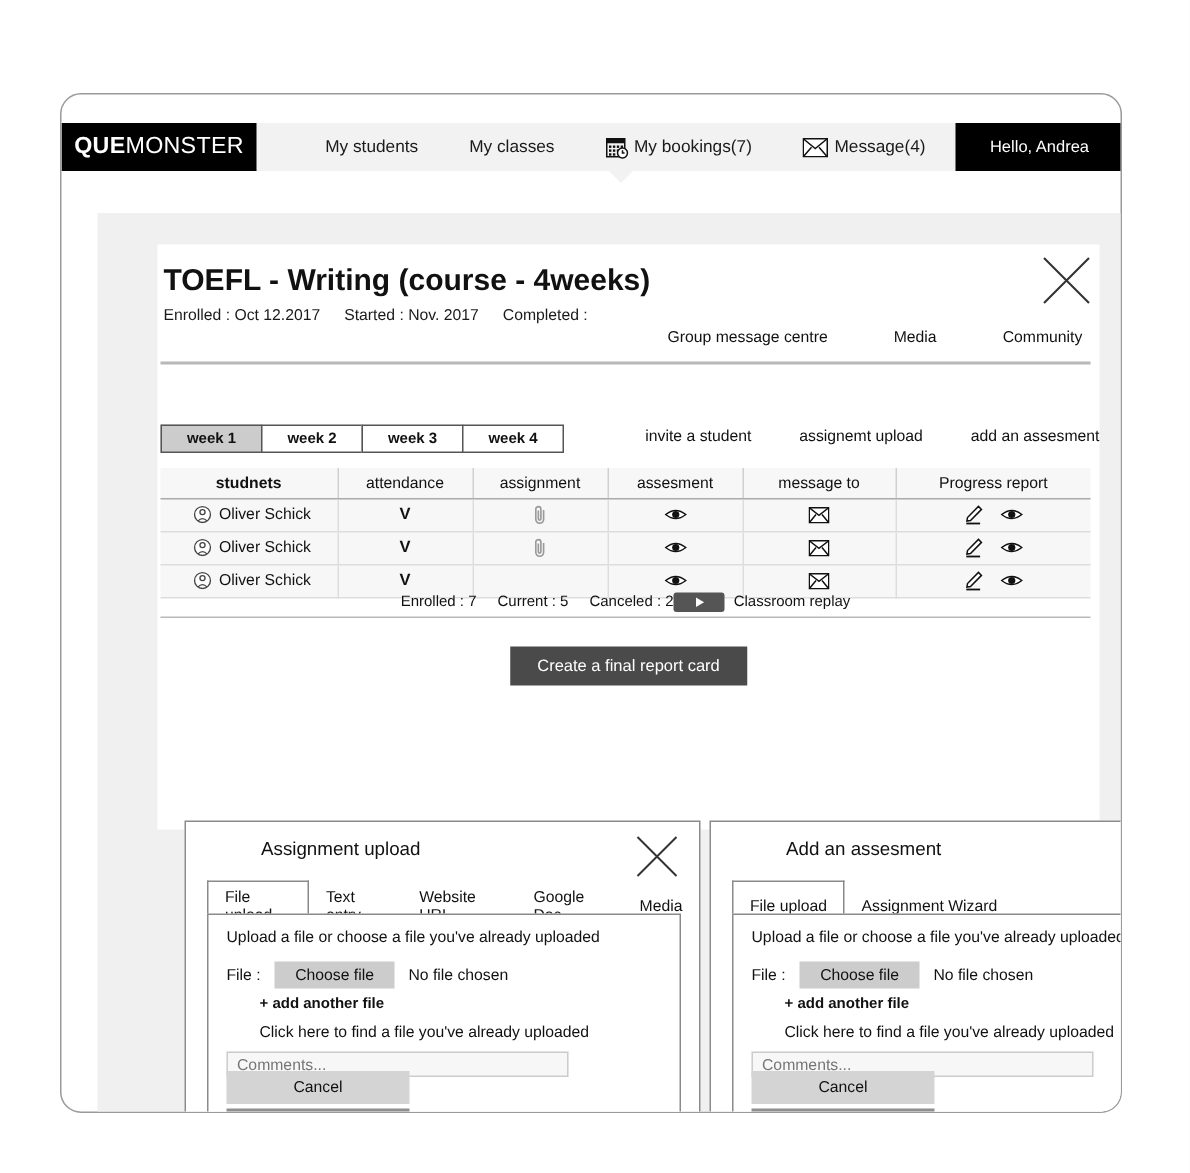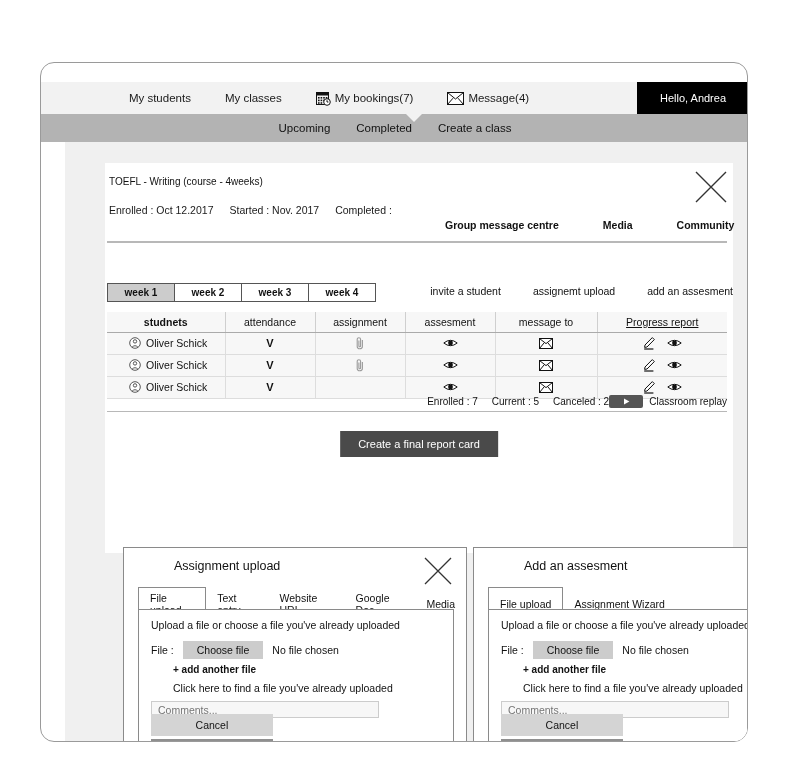--- a/index.html
+++ b/index.html
@@ -29,21 +29,21 @@
     background: #f2f2f2;
     display: flex; align-items: stretch;
   }
   #logo-block {
     background: #000000; color: #ffffff;
     width: 130px; display: flex; align-items: center; justify-content: center;
     font-size: 15.5px; letter-spacing: .2px;
   }
   #logo-block .b { font-weight: bold; }
   #nav-center {
-    flex: 1; display: flex; align-items: center; justify-content: center;
+    flex: 1; display: flex; align-items: center; justify-content: flex-end;
     gap: 34px; padding-right: 20px; font-size: 11.5px; color: #1a1a1a;
   }
   .navitem { display: flex; align-items: center; gap: 4px; cursor: default; white-space: nowrap; }
   #greet-block {
     background: #000000; color: #ffffff;
     width: 112px; display: flex; align-items: center; justify-content: center;
     font-size: 11px;
   }
 
   
@@ -71,36 +71,36 @@
   }
 
   
   #course-card {
     position: absolute; left: 40px; top: 21px;
     width: 628px; height: 390px;
     background: #ffffff;
   }
   #course-title {
     position: absolute; left: 4px; top: 13px;
-    font-size: 10px; color: #111;
+    font-size: 20px; color: #111; font-weight: bold;
   }
   #course-meta {
     position: absolute; left: 4px; top: 41px;
     font-size: 10.5px; color: #1a1a1a;
     display: flex; gap: 16px;
   }
   #course-close {
     position: absolute; right: 4px; top: 6px;
     width: 36px; height: 36px; cursor: pointer;
   }
   #card-links {
     position: absolute; left: 340px; top: 56px;
     display: flex; gap: 44px; font-size: 10.5px; color: #111;
   }
-  #card-links span { cursor: default; white-space: nowrap; font-weight: bold; }
+  #card-links span { cursor: default; white-space: nowrap; }
   #card-divider {
     position: absolute; left: 2px; top: 78px;
     width: 620px; height: 2px; background: #b8b8b8;
   }
 
   
   #week-tabs {
     position: absolute; left: 2px; top: 120px;
     display: flex;
   }
@@ -128,42 +128,42 @@
     font-size: 10.5px; color: #111;
   }
   #student-table th {
     height: 20px;
     border-right: 1px solid #cfcfcf;
     border-bottom: 1px solid #aaaaaa;
     font-weight: normal;
     background: #f7f7f7;
   }
   #student-table th.bold { font-weight: bold; }
-  #student-table th:last-child { border-right: none; text-decoration: underline; }
+  #student-table th:last-child { border-right: none; }
   #student-table td {
     height: 22px;
     border-right: 1px solid #dddddd;
     border-bottom: 1px solid #dddddd;
     text-align: center;
     background: #f7f7f7;
   }
   #student-table td:last-child { border-right: none; }
   .cell-student {
     text-align: left !important;
     padding-left: 22px;
   }
   .student-wrap { display: flex; align-items: flex-start; gap: 5px; }
   .attend-v { font-weight: bold; font-size: 11px; }
 
   
   #table-footer {
     position: absolute; left: 2px; top: 229px;
     width: 620px; height: 20px;
     border-bottom: 1px solid #b8b8b8;
-    display: flex; align-items: center; justify-content: flex-end;
+    display: flex; align-items: center; justify-content: center;
     font-size: 10px; color: #111;
   }
   #footer-stats { display: flex; gap: 14px; }
   #replay-wrap { display: flex; align-items: center; gap: 6px; }
   #replay-btn {
     width: 34px; height: 13px; background: #555; border-radius: 2px;
     display: flex; align-items: center; justify-content: center; cursor: pointer;
   }
 
   
@@ -245,20 +245,24 @@
   }
 
   svg { display: block; }
 </style>
 </head>
 <body>
 
 <div id="device-frame">
 
   <div id="topnav">
+    <div id="logo-block">
+      <span class="b">QUE</span>
+        <span>MONSTER</span>
+    </div>
     <div id="nav-center">
 
       <div class="navitem">
         <span>My students</span>
       </div>
 
       <div class="navitem">
         <span>My classes</span>
       </div>
 
@@ -295,25 +299,20 @@
         </span>
         <span>Message(4)</span>
       </div>
 
     </div>
     <div id="greet-block">
       <span>Hello, Andrea</span>
     </div>
   </div>
 
-  <div id="subnav">
-    <span class="subitem">Upcoming</span>
-    <span class="subitem">Completed</span>
-    <span class="subitem">Create a class</span>
-  </div>
   <div id="subnav-pointer"></div>
 
   <div id="page-area">
 
     <div id="course-card">
 
       <div id="course-title">TOEFL - Writing (course - 4weeks)</div>
 
       <div id="course-meta">
         <span>Enrolled : Oct 12.2017</span>

